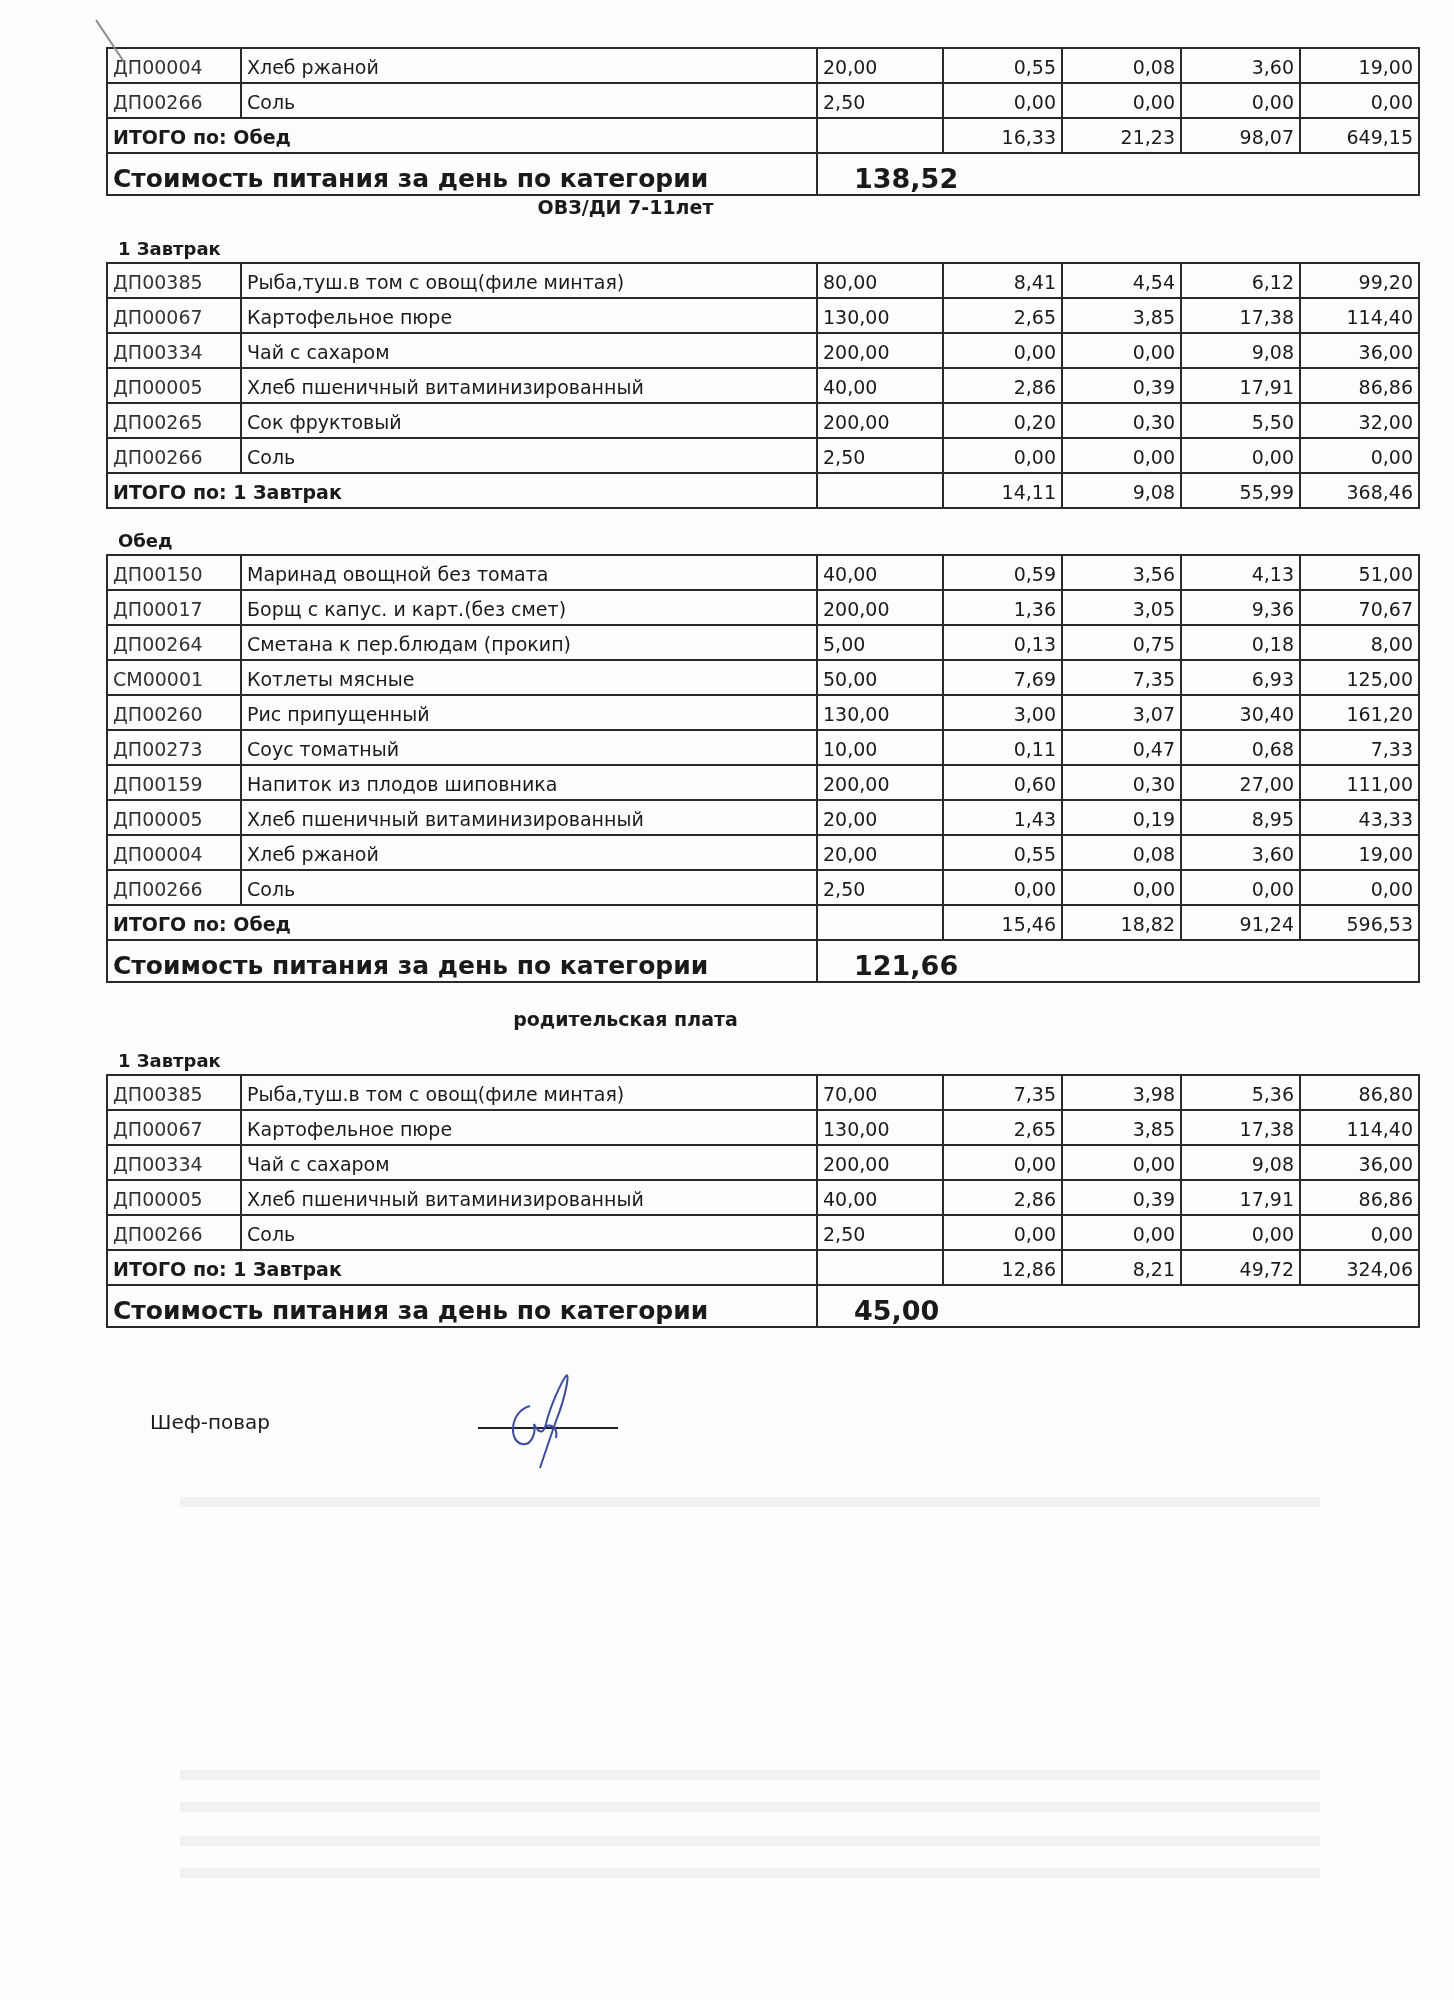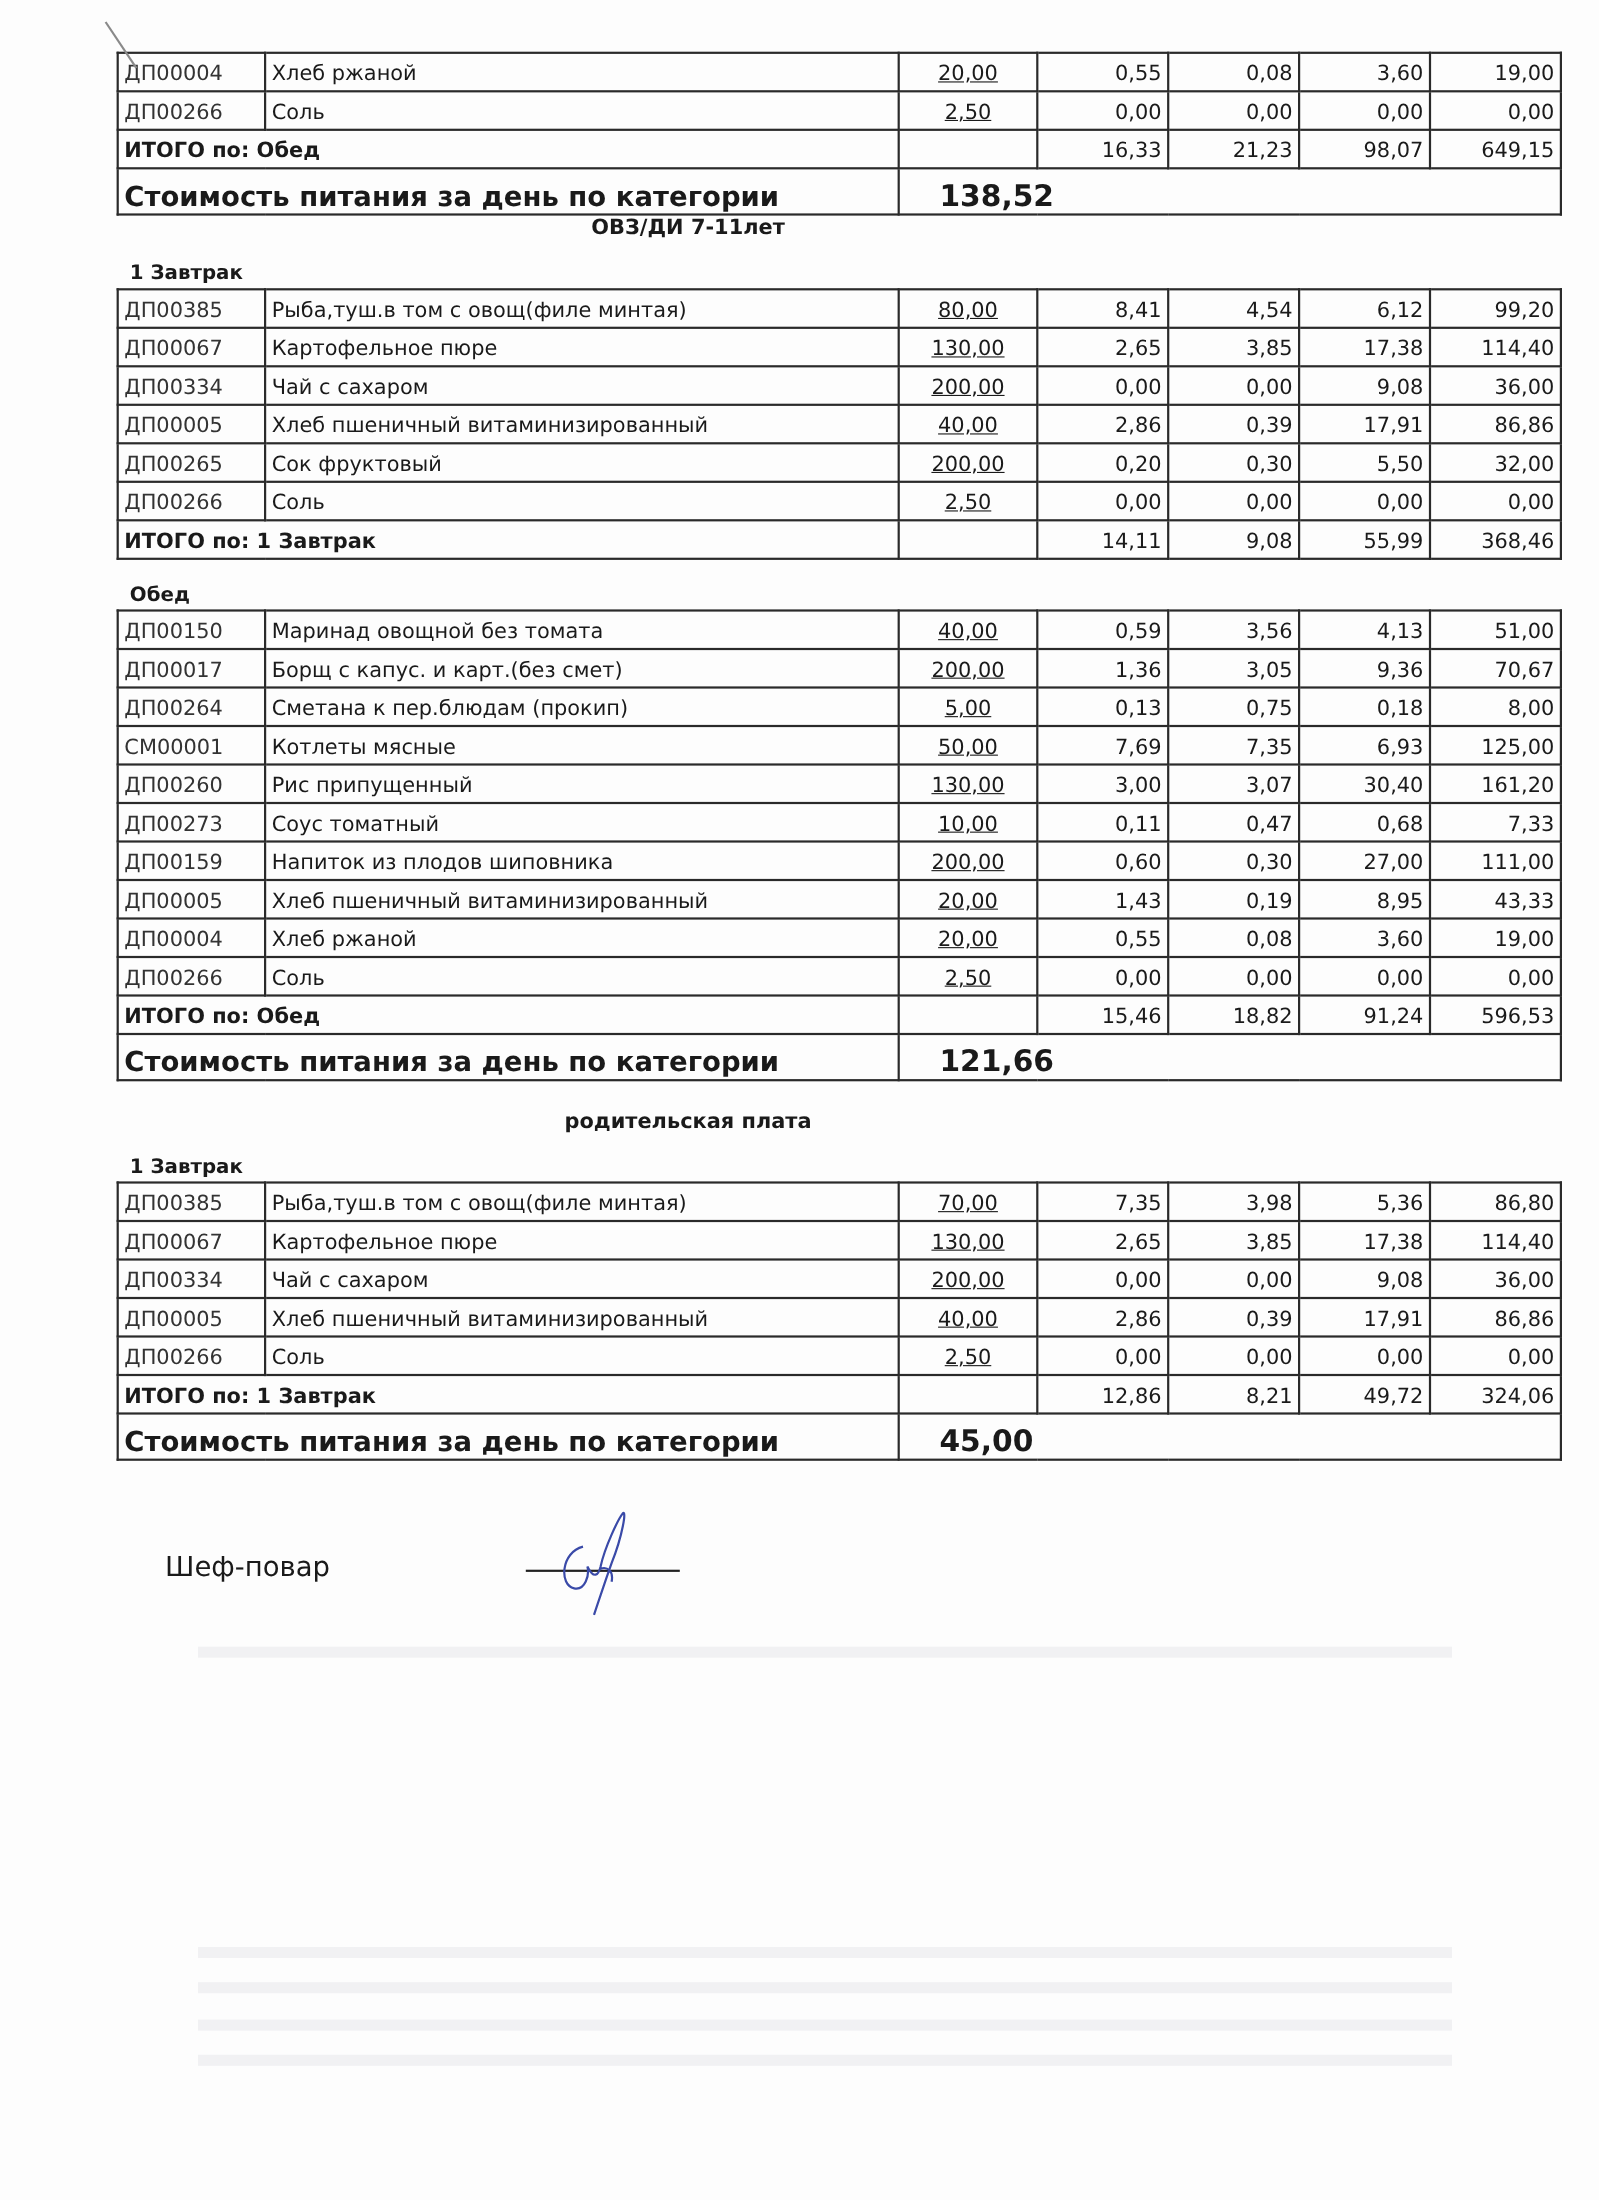--- a/index.html
+++ b/index.html
@@ -17,29 +17,29 @@
     table.menu td {
       border: 2px solid #2a2a2a; height: 33px; padding: 0 5px;
       white-space: nowrap; overflow: hidden; vertical-align: bottom;
       line-height: 30px;
     }
     col.c-code { width: 134px; }
     col.c-name { width: 576px; }
     col.c-qty { width: 126px; }
     col.c-n { width: 119px; }
     td.code { color: #333; }
-    td.qty { text-align: center; text-decoration: underline; }
+    td.qty { text-align: left; }
     td.num { text-align: right; }
     tr.total td { font-weight: bold; }
     tr.total td.num { font-weight: normal; }
     tr.cost td { height: 40px; font-size: 25px; font-weight: bold; }
     tr.cost td.cost-val { font-size: 27px; padding-left: 36px; }
     .meal-title { font-weight: bold; font-size: 18px; padding-left: 12px; height: 26px; line-height: 26px; }
     .cat-title { position: absolute; left: 0; width: 1251px; text-align: center; font-weight: bold; font-size: 19px; }
-    .chef { position: absolute; left: 150px; top: 1410px; font-size: 25px; }
+    .chef { position: absolute; left: 150px; top: 1410px; font-size: 20px; }
     .sig-line { position: absolute; left: 478px; top: 1427px; width: 140px; height: 2px; background: #222; }
     .sig { position: absolute; left: 500px; top: 1366px; }
     .scan-mark { position: absolute; }
     .ghost { position: absolute; left: 180px; width: 1140px; height: 10px; background: #f1f1f3; }
   </style>
 </head>
 <body>
 
 <div class="block" style="top:47px;">
   <table class="menu">

